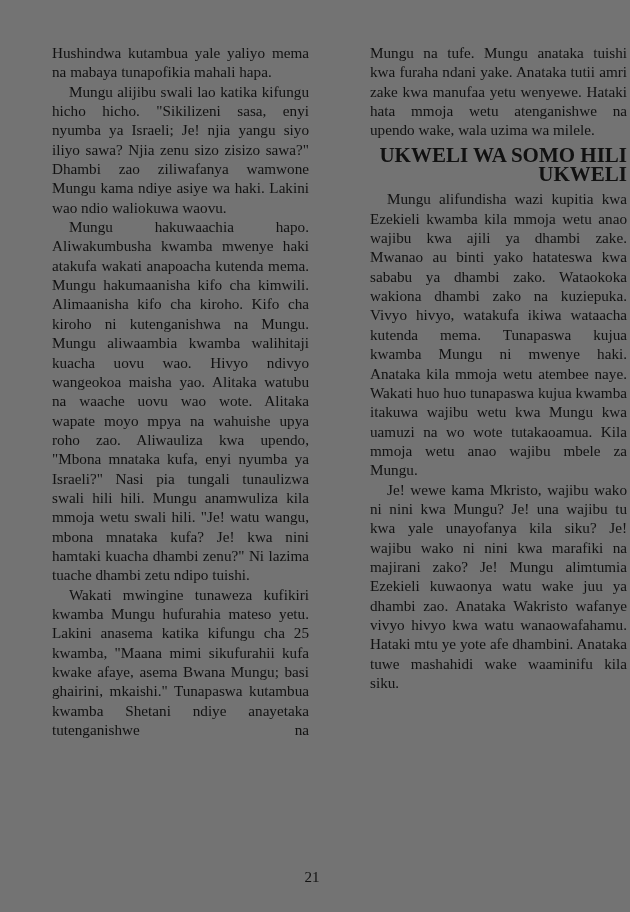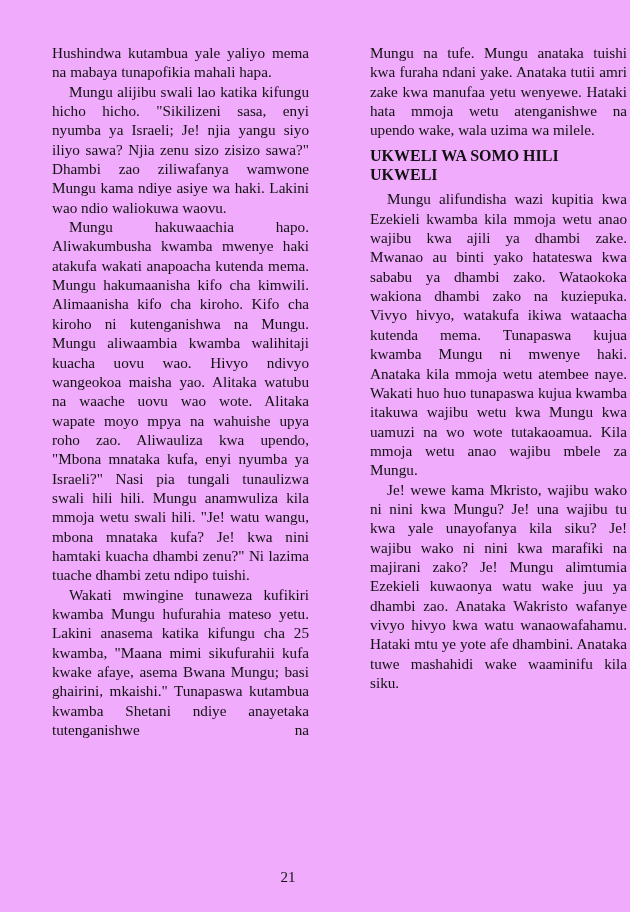--- a/index.html
+++ b/index.html
@@ -1,33 +1,33 @@
 <!DOCTYPE html>
 <html><head>
   <meta charset="utf-8">
   <style>
     html, body { margin: 0; padding: 0; background: #ffffff; }
     body { width: 630px; height: 912px; position: relative; overflow: hidden; }
-    .page { position: absolute; left: 0; top: 0; width: 630px; height: 912px; background: #f0abfc; }
+    .page { position: absolute; left: 0; top: 0; width: 630px; height: 912px; background: #737373; }
     .col {
       position: absolute; top: 43px; width: 257px;
       font-family: "Liberation Serif", serif; font-size: 15.2px; line-height: 19.35px;
       color: #111; text-align: justify; text-align-last: auto; hyphens: none;
     }
     .col.left { left: 52px; }
     .col.right { left: 342px; margin-left: 28px; }
     .para { margin: 0; text-indent: 17px; }
     .para.noindent { text-indent: 0; }
     .heading {
-      margin: 6px 0 5px 0; text-align: left; font-weight: bold;
-      font-size: 16px; line-height: 19.35px; text-indent: 0;
+      margin: 6px 0 5px 0; text-align: right; font-weight: bold;
+      font-size: 21px; line-height: 19.35px; text-indent: 0;
     }
     .pagenum {
       position: absolute; left: 0; width: 576px; top: 869px; text-align: center;
-      font-family: "Liberation Serif", serif; font-size: 15px; color: #111;
+      font-family: "Liberation Serif", serif; font-size: 15px; color: #111; padding-left: 24px;
     }
   </style>
 </head>
 <body>
 
 <div class="page">
   <div class="col left">
     <p class="para noindent">Hushindwa kutambua yale yaliyo mema na mabaya tunapofikia mahali hapa.</p>
     <p class="para">Mungu alijibu swali lao katika kifungu hicho hicho. "Sikilizeni sasa, enyi nyumba ya Israeli; Je! njia yangu siyo iliyo sawa? Njia zenu sizo zisizo sawa?" Dhambi zao ziliwafanya wamwone Mungu kama ndiye asiye wa haki. Lakini wao ndio waliokuwa waovu.</p>
     <p class="para">Mungu hakuwaachia hapo. Aliwakumbusha kwamba mwenye haki atakufa wakati anapoacha kutenda mema. Mungu hakumaanisha kifo cha kimwili. Alimaanisha kifo cha kiroho. Kifo cha kiroho ni kutenganishwa na Mungu. Mungu aliwaambia kwamba walihitaji kuacha uovu wao. Hivyo ndivyo wangeokoa maisha yao. Alitaka watubu na waache uovu wao wote. Alitaka wapate moyo mpya na wahuishe upya roho zao. Aliwauliza kwa upendo, "Mbona mnataka kufa, enyi nyumba ya Israeli?" Nasi pia tungali tunaulizwa swali hili hili. Mungu anamwuliza kila mmoja wetu swali hili. "Je! watu wangu, mbona mnataka kufa? Je! kwa nini hamtaki kuacha dhambi zenu?" Ni lazima tuache dhambi zetu ndipo tuishi.</p>

